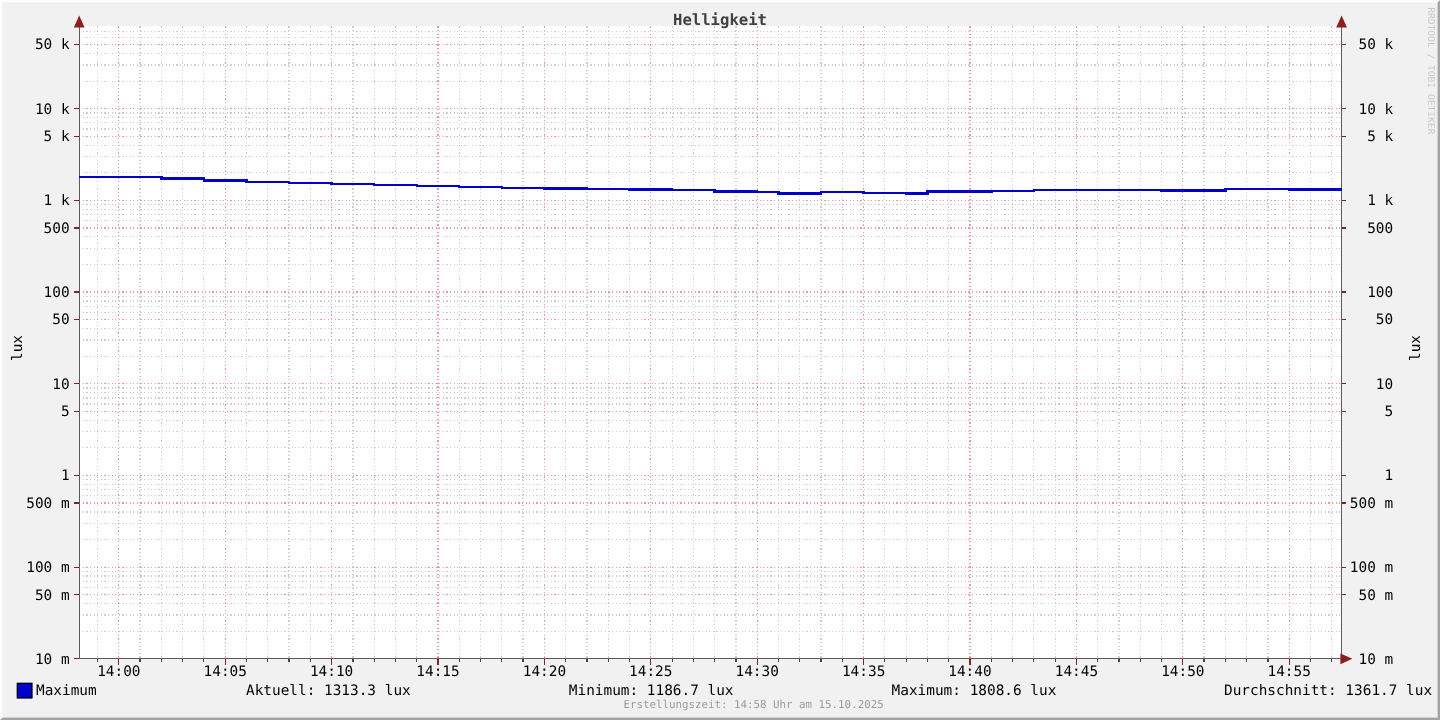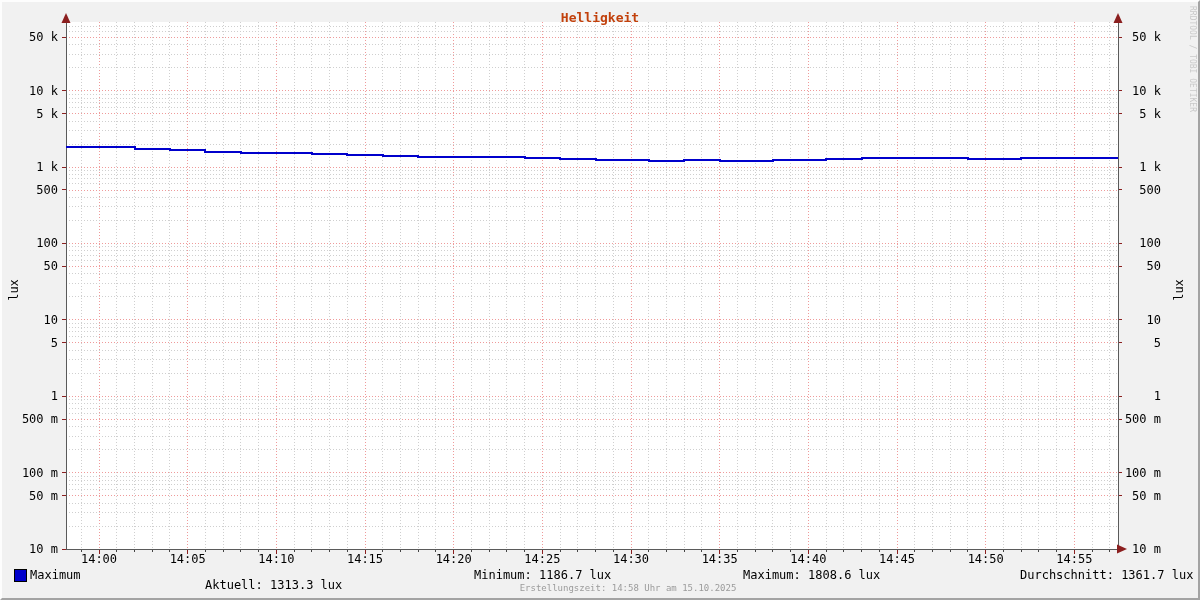--- a/index.html
+++ b/index.html
@@ -7,31 +7,31 @@
     width:1200px;height:600px;position:relative;overflow:hidden;
     background:#f1f1f1;
     font-family:"DejaVu Sans Mono","Liberation Mono",monospace;
   }
   .frame{position:absolute;left:0;top:0;width:1196px;height:596px;
     border-top:2px solid #fdfdfd;border-left:2px solid #fdfdfd;
     border-bottom:2px solid #a3a3a3;border-right:2px solid #a3a3a3;
     pointer-events:none;z-index:50;}
   #graph-svg{position:absolute;left:0;top:0;}
   .title{position:absolute;left:0;top:10px;width:1200px;text-align:center;
-    font-size:13px;font-weight:bold;color:#c2410c;}
+    font-size:13px;font-weight:bold;color:#404040;}
   .ylab-left{position:absolute;left:-16px;top:283px;width:60px;text-align:center;
     transform:rotate(-90deg);font-size:12px;color:#000;}
   .ylab-right{position:absolute;left:1149px;top:283px;width:60px;text-align:center;
     transform:rotate(-90deg);font-size:12px;color:#000;}
   .watermark{position:absolute;right:3px;top:6px;
     writing-mode:vertical-rl;font-size:8px;letter-spacing:0px;color:#c9c9c9;}
   .legend-row{position:absolute;left:0;top:568px;width:1200px;height:16px;font-size:12px;color:#000;}
   .swatch{position:absolute;left:14px;top:1px;width:11px;height:11px;border:1px solid #000;background:#0000cc;}
   .lg-series{position:absolute;left:30px;top:0;}
-  .lg-akt{position:absolute;left:205px;top:10px;}
+  .lg-akt{position:absolute;left:205px;top:0;}
   .lg-min{position:absolute;left:474px;top:0;}
   .lg-max{position:absolute;left:743px;top:0;}
   .lg-avg{position:absolute;left:1020px;top:0;}
   .footer{position:absolute;left:0;top:583px;width:1200px;text-align:center;
     font-size:9px;color:#9b9b9b;padding-left:28px;}
 </style>
 </head>
 <body>
 
 <svg id="graph-svg" width="1200" height="600">

